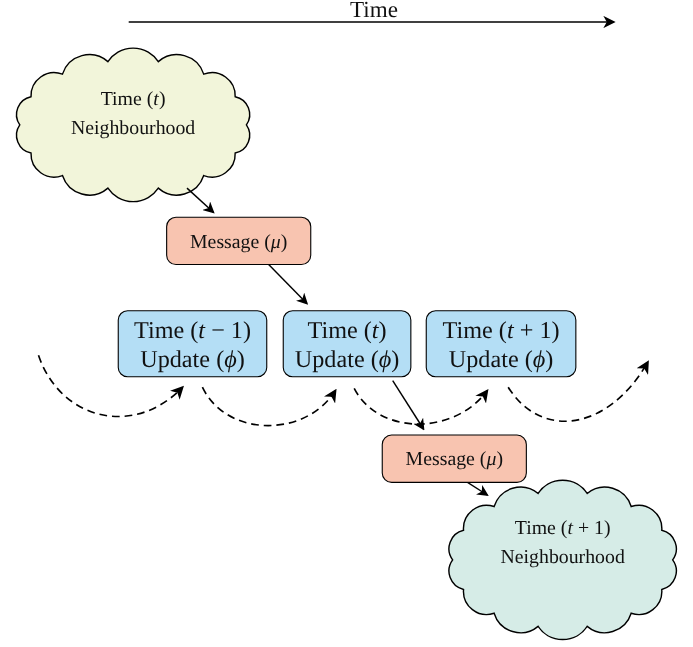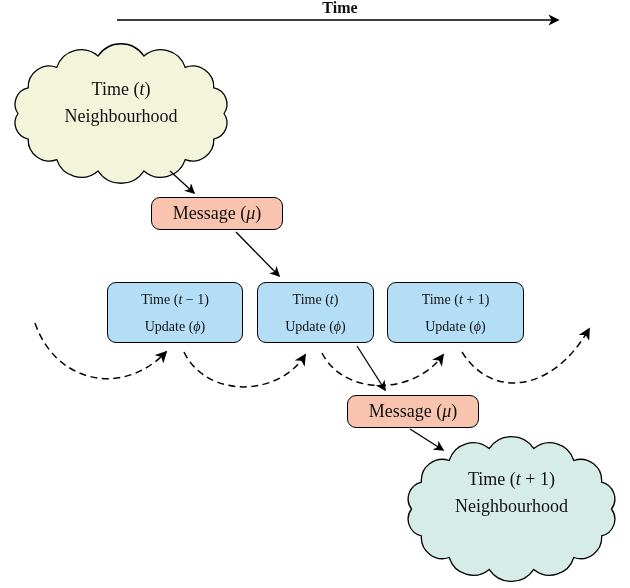--- a/index.html
+++ b/index.html
@@ -16,35 +16,34 @@
     position:absolute;
     box-sizing:border-box;
     border:1.4px solid #000000;
     border-radius:9px;
     display:flex;
     flex-direction:column;
     align-items:center;
     justify-content:center;
     text-align:center;
   }
-  .msg-box{height:33px;font-size:18px;}
-  .update-box{height:61px;font-size:14px;line-height:27px;}
+  .msg-box{height:44px;font-size:18px;}
+  .update-box{height:61px;font-size:22px;line-height:27px;}
   .node .line{display:block;white-space:nowrap;}
   .cloud-text{
     position:absolute;
     text-align:center;
     font-size:18px;
     line-height:27px;
   }
   .timeline-label{
     position:absolute;
     text-align:center;
-    font-size:16px;
+    font-size:21px;
     line-height:16px;
-    font-weight:bold;
   }
   .solid-edge{stroke:#000000;stroke-width:1.3;fill:none;}
   .dashed-edge{stroke:#000000;stroke-width:1.5;fill:none;stroke-dasharray:7 4.5;}
   .cloud-shape{stroke:#000000;stroke-width:1.3;}
   .timeline-line{stroke:#000000;stroke-width:1.4;fill:none;}
 </style>
 </head>
 <body>
 
 <div id="figure-canvas">

